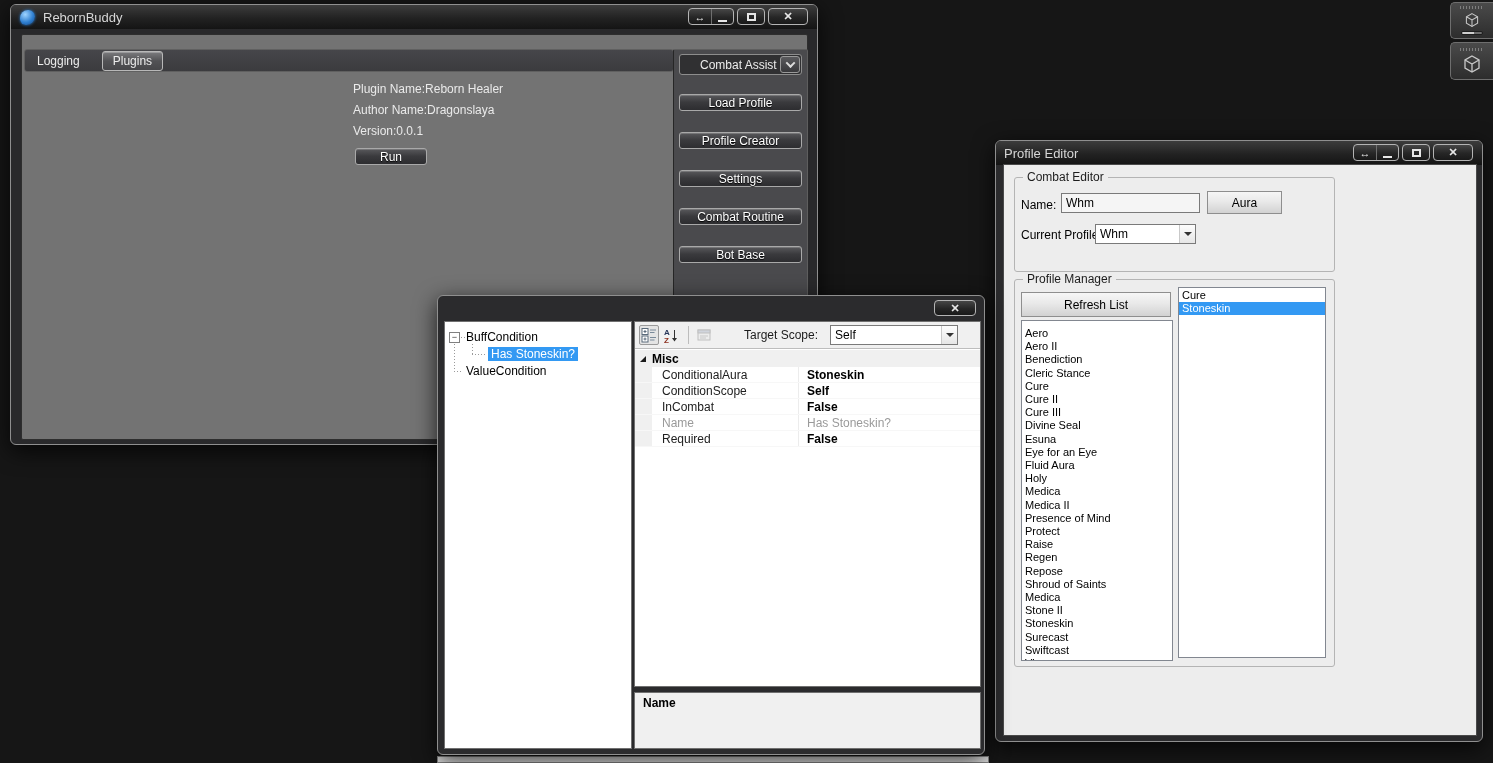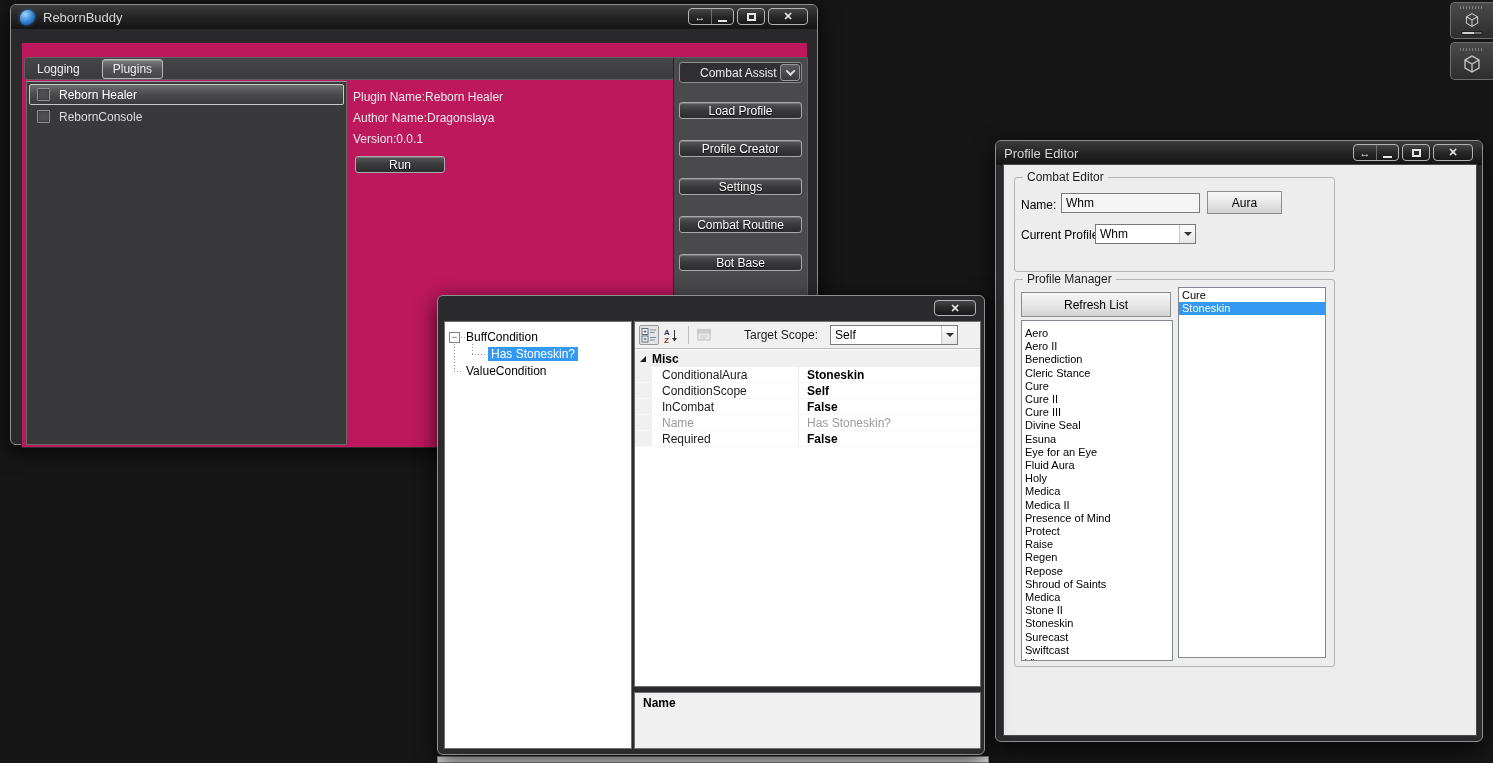--- a/index.html
+++ b/index.html
@@ -49,22 +49,22 @@
     color:#e6e6e6; font-size:11px; font-weight:bold; }
   .ctrl-group .cell + .cell { border-left:1px solid #6f6f6f; }
   .min-bar { width:9px; height:2px; background:#e6e6e6; margin-top:8px; }
   .max-box { width:9px; height:8px; border:2px solid #e6e6e6; }
   .ctrl.max { width:28px; }
   .ctrl.close { width:40px; }
 
   
   #main-window { left:10px; top:4px; width:808px; height:441px; z-index:1; }
   .main-content {
-    position:absolute; left:10px; top:37px; width:787px; height:406px;
-    background:#be185d; border:1px solid #2e2e2e; border-radius:2px;
+    position:absolute; left:10px; top:29px; width:787px; height:406px;
+    background:#737373; border:1px solid #2e2e2e; border-radius:2px;
   }
   .tabstrip {
     position:absolute; left:2px; top:14px; width:650px; height:23px;
     border:1px solid #606060; border-radius:3px;
     display:flex; align-items:center;
     background: linear-gradient(#46464a, #3b3b3e);
   }
   .tab { color:#ececec; font-size:12px; padding:3px 12px; }
   .tab.active {
     background: linear-gradient(#7b7b7e, #525255 50%, #47474a);
@@ -94,21 +94,21 @@
   }
   .plugin-details { position:absolute; left:331px; top:44px; color:#eaeaea; font-size:12px; }
   .plugin-details .dline { line-height:21px; white-space:nowrap; }
   .dark-btn {
     background: linear-gradient(#59595c, #3a3a3d 48%, #2d2d30);
     border:1px solid #a9a9a9; border-radius:3px;
     color:#fff; font-size:12px; text-shadow:0 1px 1px #000;
     display:flex; align-items:center; justify-content:center;
     box-shadow: inset 0 1px 0 rgba(255,255,255,.18);
   }
-  .run-btn { width:90px; height:17px; margin-top:6px; margin-left:2px; }
+  .run-btn { width:72px; height:17px; margin-top:6px; margin-left:2px; }
   .right-panel {
     position:absolute; left:651px; top:14px; width:135px; height:391px;
     background:#4a4a4d; border:1px solid #5e5e5e; border-left-color:#262626;
     border-radius:2px; padding:4px 5px 0 5px;
   }
   .bot-selector {
     height:21px; background:#303032; border:1px solid #8d8d8d; border-radius:3px;
     display:flex; align-items:center; color:#ececec; font-size:12px;
   }
   .bot-selector .sel-text { flex:1; padding-left:20px; }
@@ -257,32 +257,20 @@
   </div>
   <div class="main-content">
     <div class="tabstrip">
 
         <div class="tab">
           <span>Logging</span>
         </div>
 
         <div class="tab active">
           <span>Plugins</span>
-        </div>
-      </div>
-    <div class="plugin-list">
-
-        <div class="plugin-row selected">
-          <span class="checkbox"></span>
-          <span>Reborn Healer</span>
-        </div>
-
-        <div class="plugin-row">
-          <span class="checkbox"></span>
-          <span>RebornConsole</span>
         </div>
       </div>
     <div class="plugin-details">
       <div class="dline">Plugin Name:Reborn Healer</div>
       <div class="dline">Author Name:Dragonslaya</div>
       <div class="dline">Version:0.0.1</div>
       <div class="dark-btn run-btn">Run</div>
     </div>
     <div class="right-panel">
       <div class="bot-selector">

